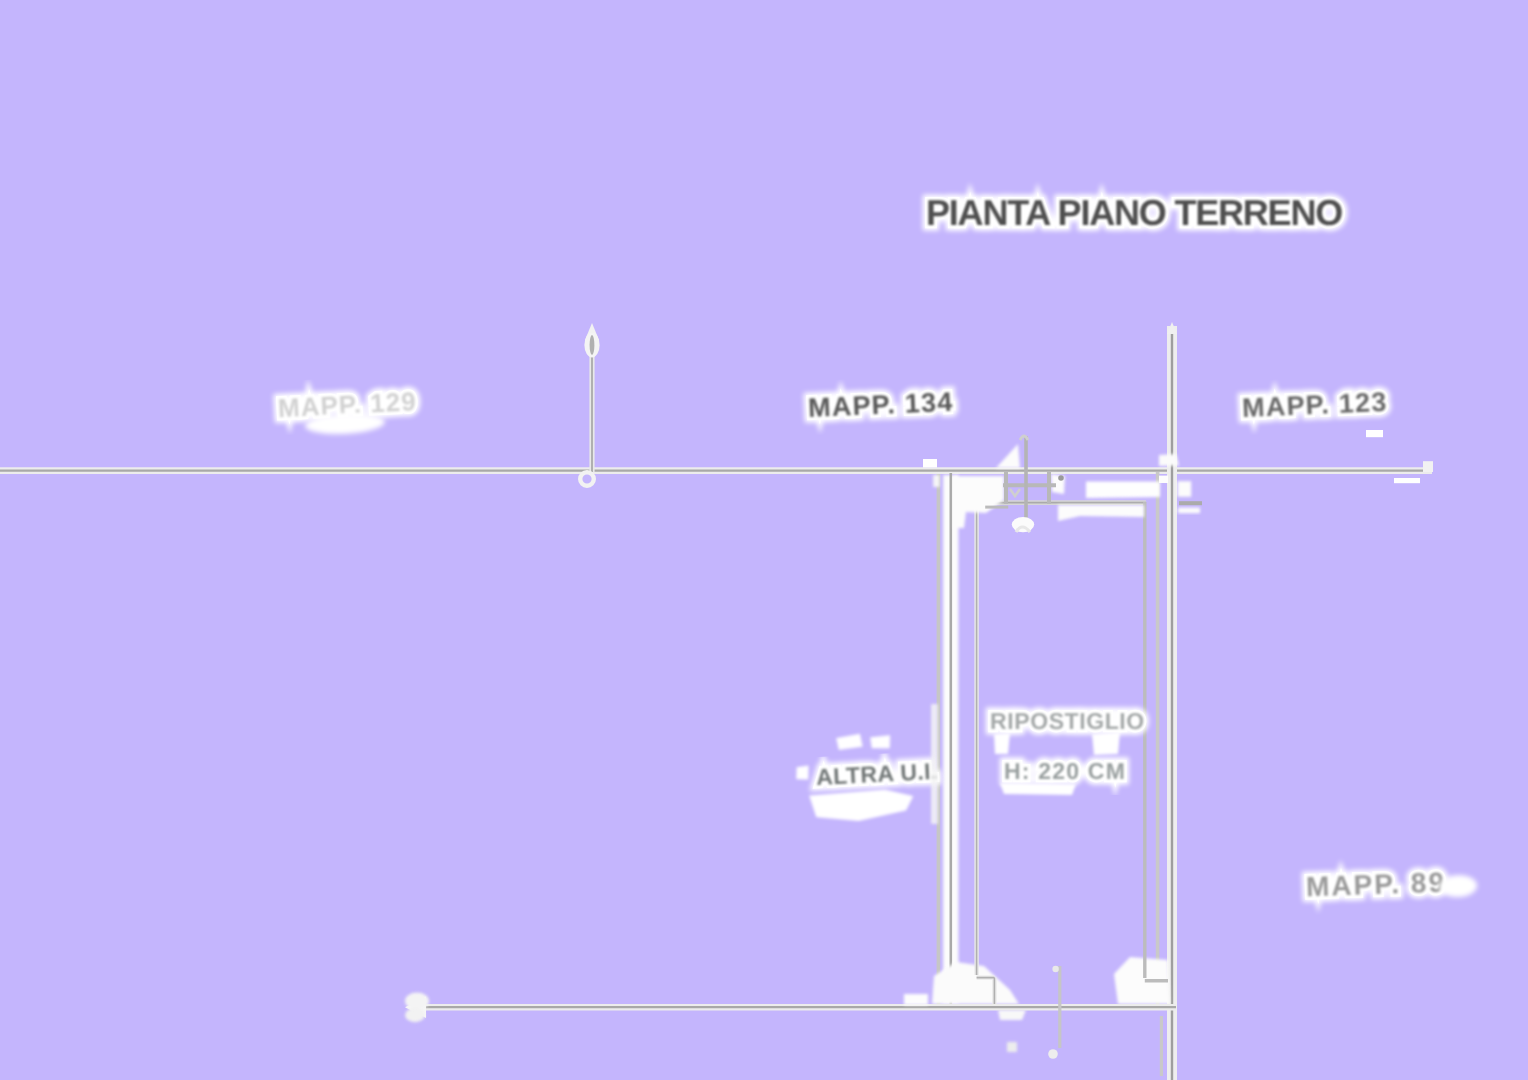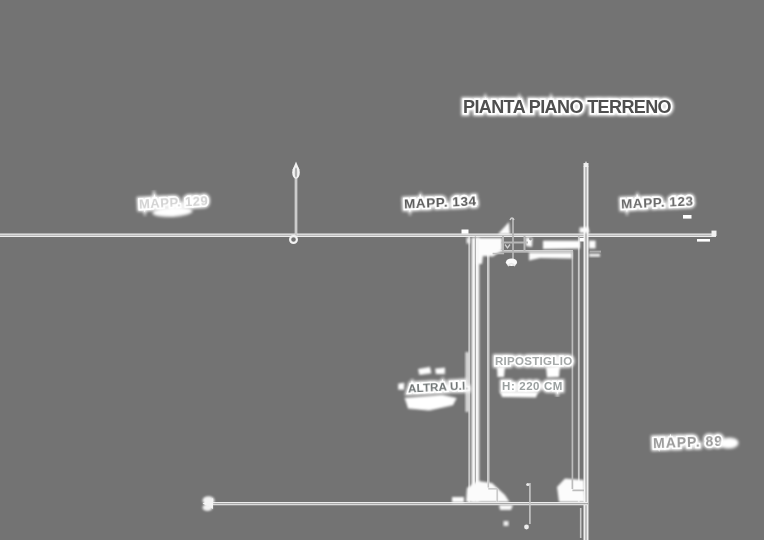--- a/index.html
+++ b/index.html
@@ -1,16 +1,16 @@
 <!DOCTYPE html>
 <html><head>
 <meta charset="utf-8">
 <style>
 html,body{margin:0;padding:0;background:#000;}
-#page{position:relative;width:764px;height:540px;background:#737373;overflow:hidden;}
+#page{position:relative;width:764px;height:540px;background:#c4b5fd;overflow:hidden;}
 svg{position:absolute;left:0;top:0;display:block;filter:blur(0.35px);}
 text{font-family:"Liberation Sans", sans-serif;}
 </style>
 </head>
 <body>
 <div id="page">
 <svg width="764" height="540" viewBox="0 0 764 540">
 <defs>
 <filter id="b1" x="-30%" y="-30%" width="160%" height="160%">
           <feGaussianBlur stdDeviation="0.8"></feGaussianBlur>

